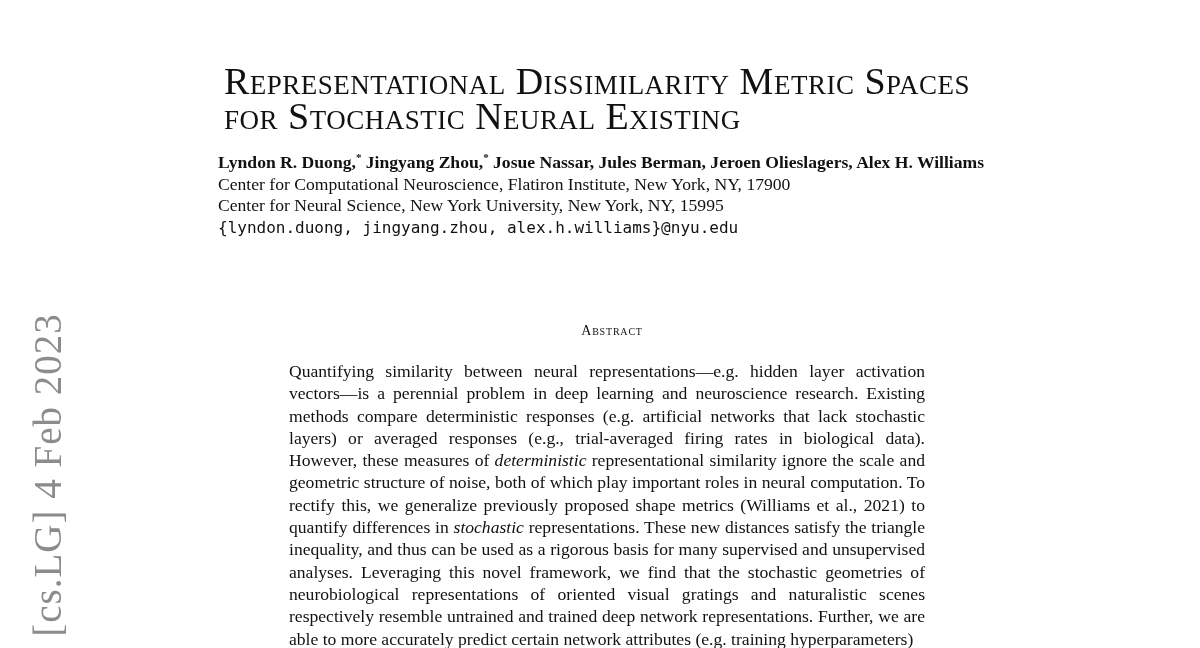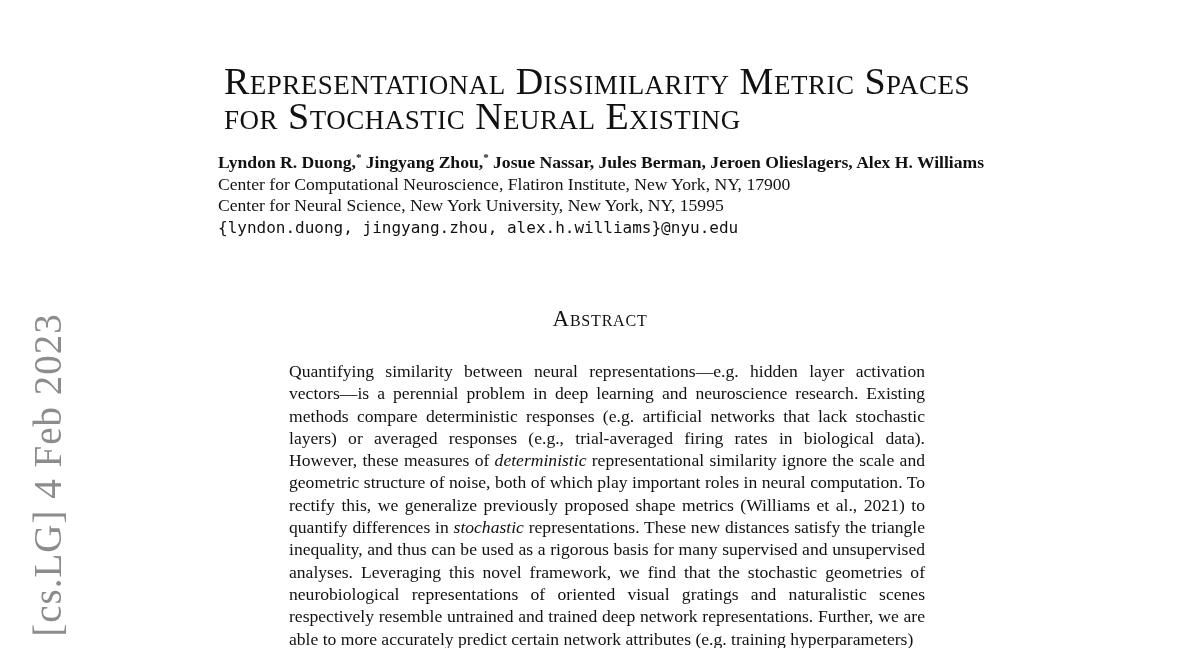--- a/index.html
+++ b/index.html
@@ -50,24 +50,24 @@
   .email {
     font-family: "DejaVu Sans Mono", monospace;
     font-size: 16px;
   }
 
   .abstract-heading {
     position: absolute;
     left: 283px;
     top: 307px;
     width: 634px;
-    margin: 0;
+    margin: 12px;
     text-align: center;
     font-variant: small-caps;
-    font-size: 23px;
+    font-size: 14px;
     font-weight: 400;
     line-height: 23px;
     letter-spacing: 0.8px;
   }
 
   .abstract-body {
     position: absolute;
     left: 281px;
     top: 352px;
     width: 636px;

